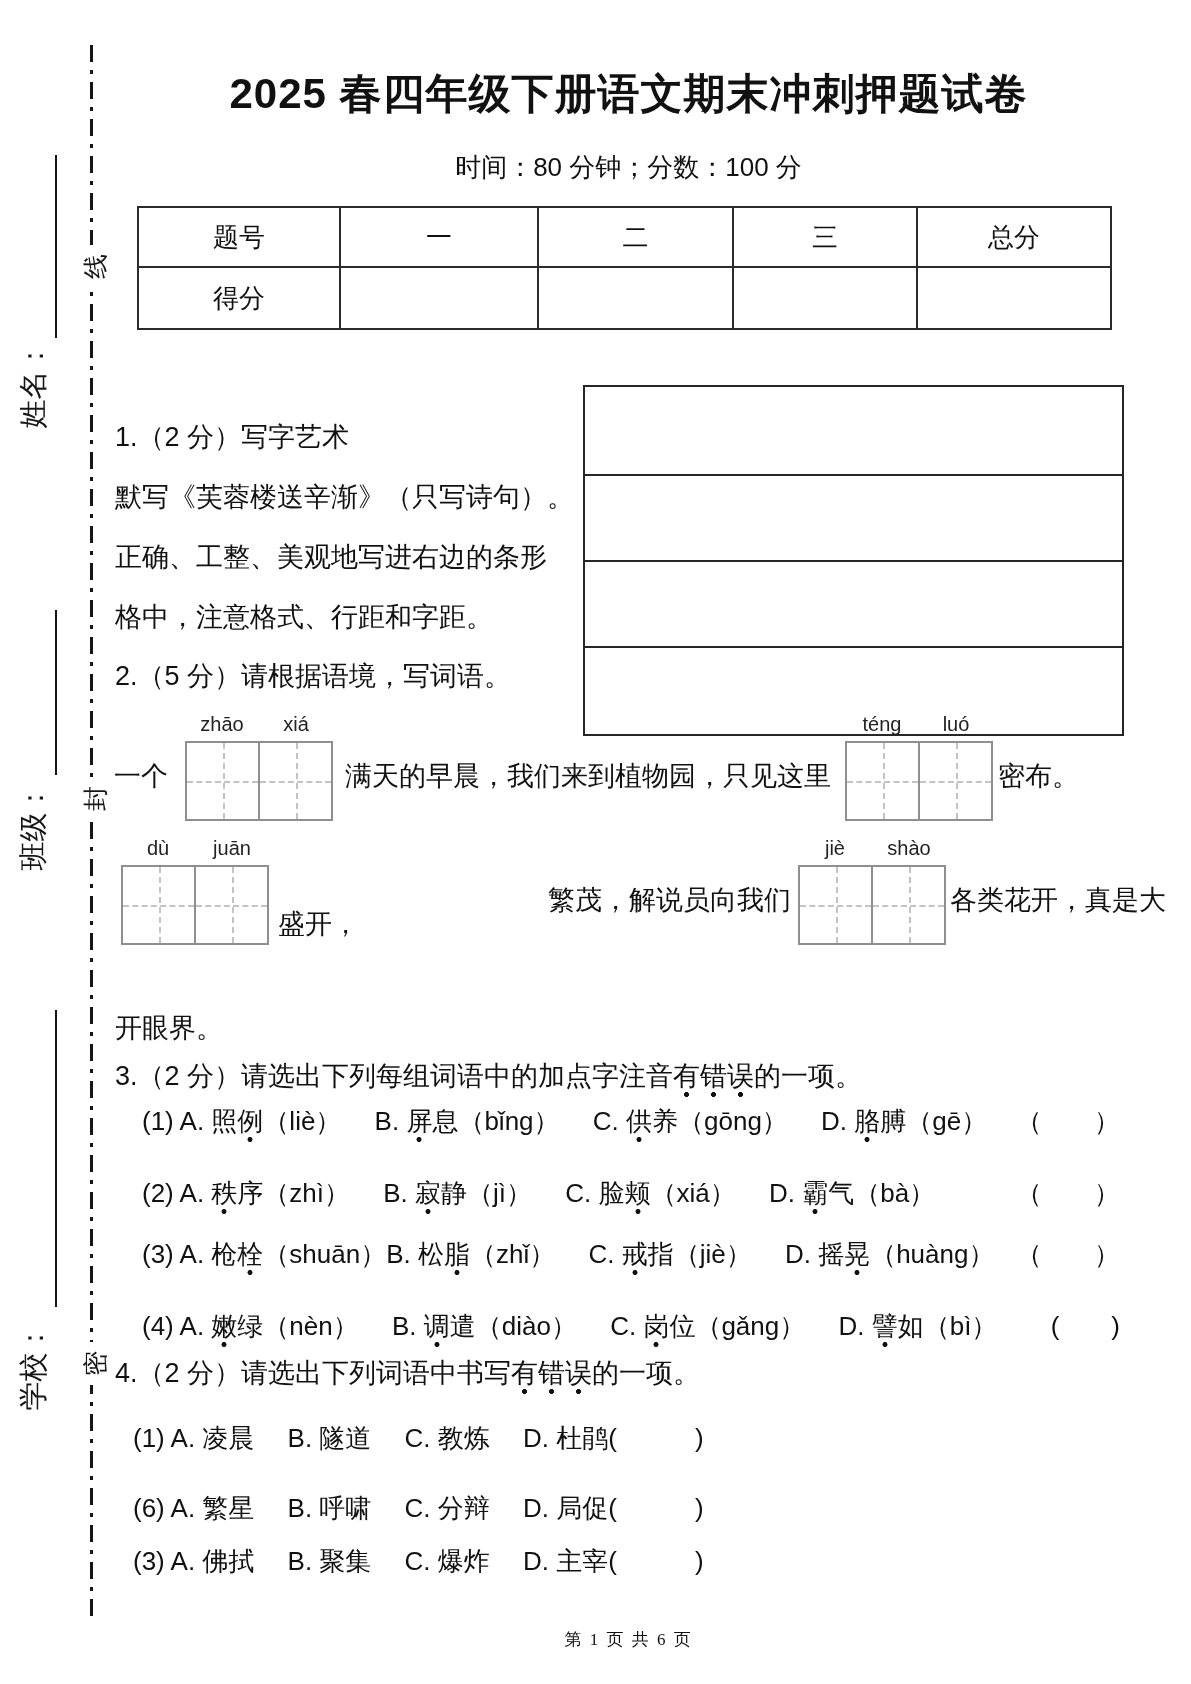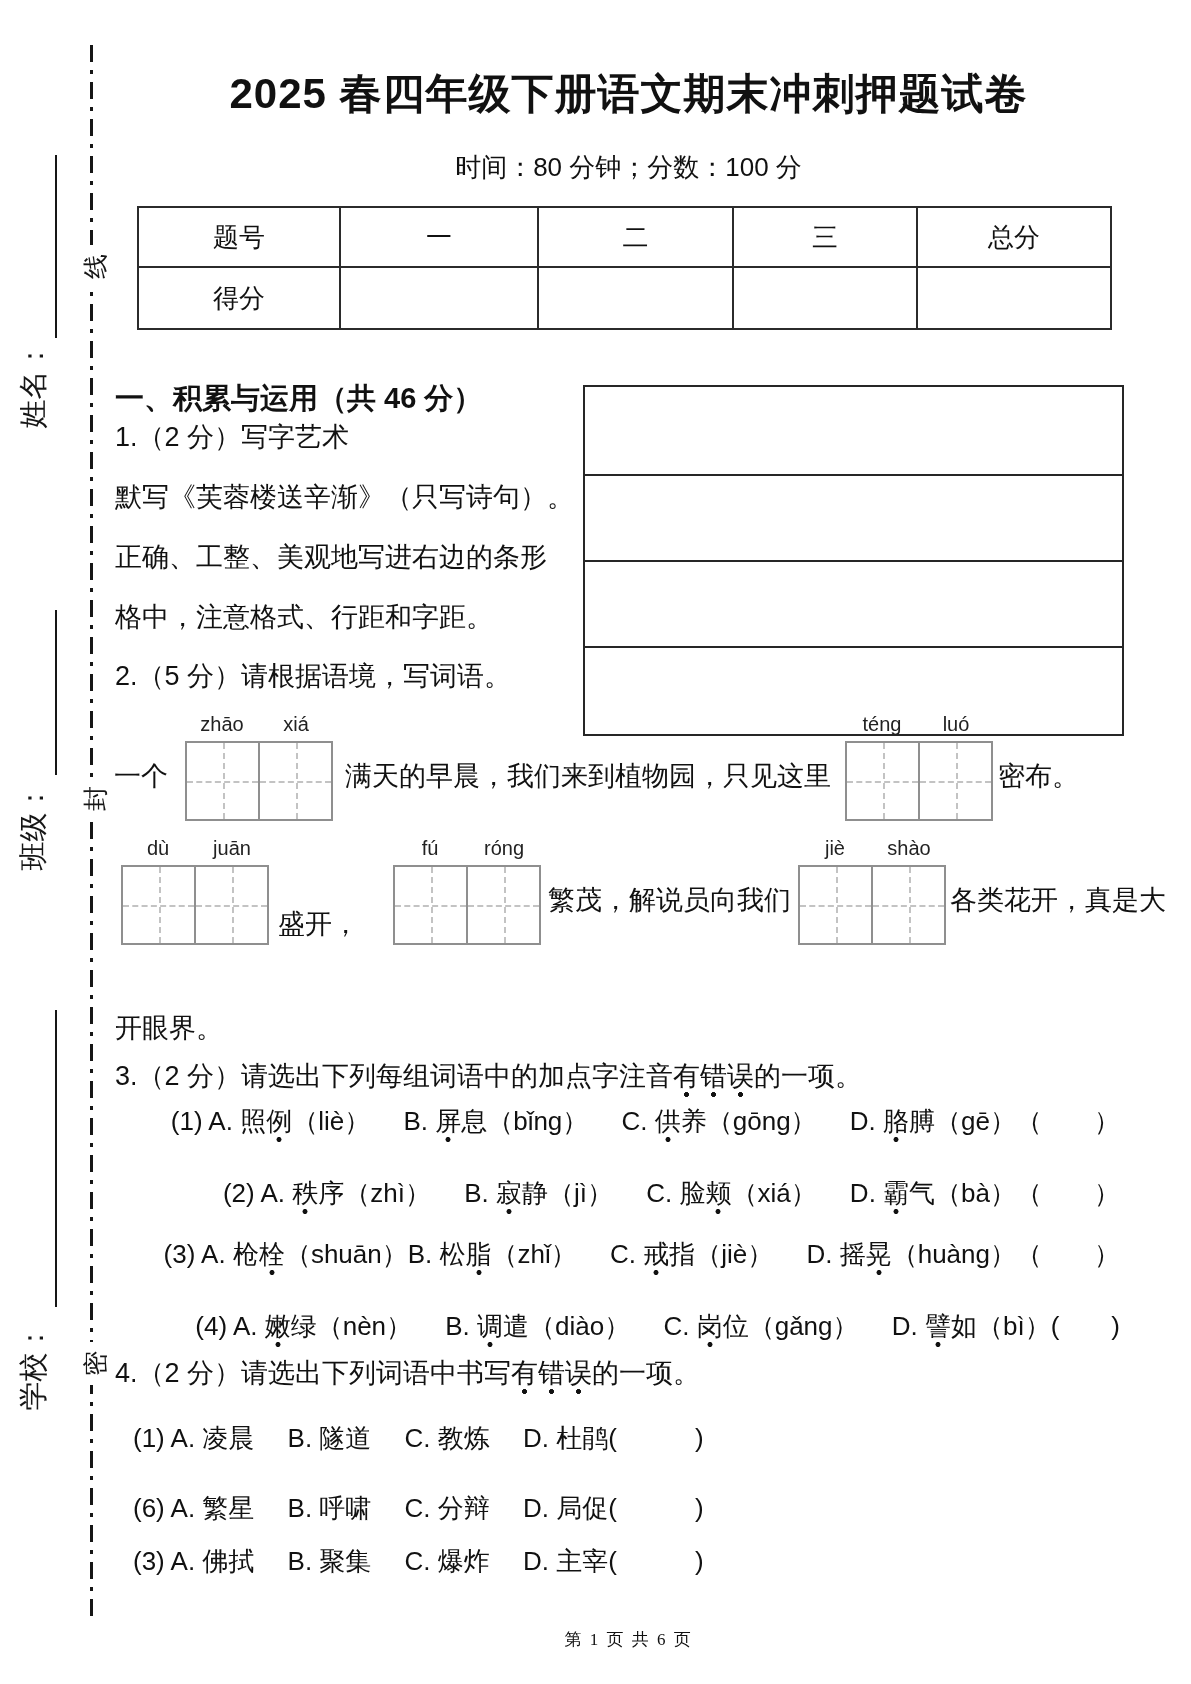--- a/index.html
+++ b/index.html
@@ -25,21 +25,21 @@
   
   .pyg{position:absolute;}
   .pyrow{display:flex;width:148px;margin-bottom:5px;align-items:center;}
   .pyrow span{flex:1;text-align:center;font-size:20px;color:#222;}
   .tzg{display:flex;border:2px solid #8f8f8f;width:148px;height:80px;box-sizing:border-box;background:#fff;}
   .tzg .cell{position:relative;width:50%;height:100%;}
   .tzg .cell + .cell{border-left:2px solid #8f8f8f;}
   .tzg .cell::before{content:"";position:absolute;left:50%;top:0;bottom:0;border-left:2px dashed #c3c3c3;}
   .tzg .cell::after{content:"";position:absolute;top:50%;left:0;right:0;border-top:2px dashed #c3c3c3;}
   
-  .opt{display:flex;justify-content:flex-end;font-size:26px;white-space:pre;}
+  .opt{display:flex;justify-content:space-between;font-size:26px;white-space:pre;}
   .em-dot{background-image:radial-gradient(circle,#111 2.2px,transparent 2.8px);
           background-size:1em 7px;background-repeat:repeat-x;background-position:0 100%;
           padding-bottom:7px;}
   .footer{font-family:"Liberation Serif","DejaVu Serif",serif;font-size:17px;letter-spacing:2px;}
 </style>
 </head>
 <body>
 
 <div class="page">
 
@@ -72,21 +72,20 @@
     <tr>
       <td style="height:60px;">得分</td>
       <td></td>
       <td></td>
       <td></td>
       <td></td>
     </tr>
   </tbody>
     </table>
 
-  <div class="line heading" style="left:115px;top:380px;">一、积累与运用（共 46 分）</div>
 
   <div class="line" style="left:115px;top:421px;">1.（2 分）写字艺术</div>
   <div class="line" style="left:115px;top:481px;">默写《芙蓉楼送辛渐》（只写诗句）。</div>
   <div class="line" style="left:115px;top:601px;">格中，注意格式、行距和字距。</div>
   <div class="line" style="left:115px;top:541px;">正确、工整、美观地写进右边的条形</div>
 
   <div class="wbox" style="left:583px;top:385px;width:537px;height:347px;">
     <div class="hline" style="top:87px;"></div>
     <div class="hline" style="top:173px;"></div>
     <div class="hline" style="top:259px;"></div>
@@ -122,30 +121,20 @@
     <div class="pyrow">
       <span>dù</span>
       <span>juān</span>
     </div>
     <div class="tzg">
       <div class="cell"></div>
       <div class="cell"></div>
     </div>
   </div>
   <div class="line" style="left:278px;top:884px;margin-top:24px;">盛开，</div>
-  <div class="pyg" style="left:393px;top:837px;">
-    <div class="pyrow">
-      <span>fú</span>
-      <span>róng</span>
-    </div>
-    <div class="tzg">
-      <div class="cell"></div>
-      <div class="cell"></div>
-    </div>
-  </div>
   <div class="line" style="left:548px;top:884px;">繁茂，解说员向我们</div>
   <div class="pyg" style="left:798px;top:837px;">
     <div class="pyrow">
       <span>jiè</span>
       <span>shào</span>
     </div>
     <div class="tzg">
       <div class="cell"></div>
       <div class="cell"></div>
     </div>

